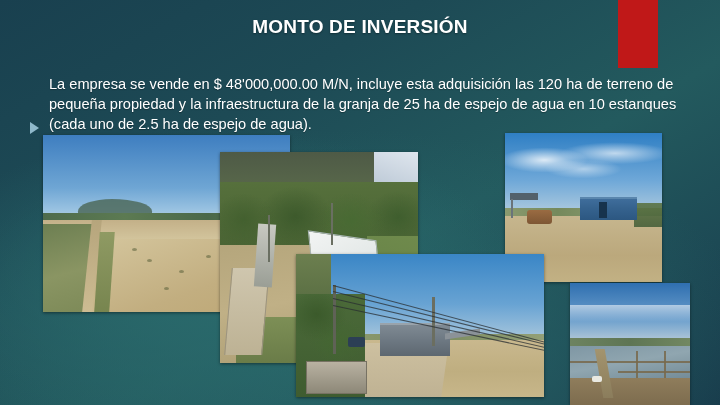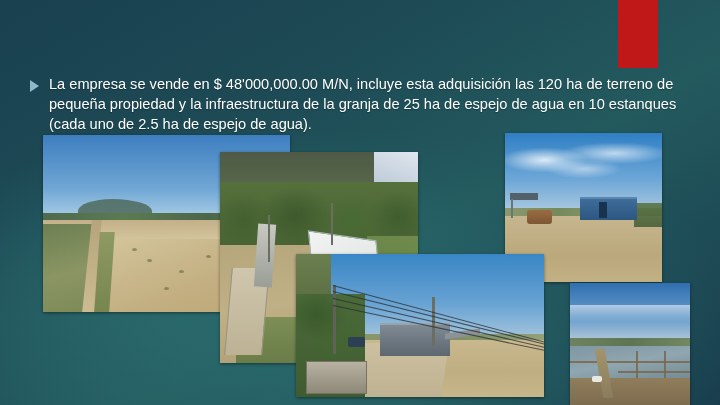--- a/index.html
+++ b/index.html
@@ -40,21 +40,21 @@
     letter-spacing: 0.2px;
     text-shadow: 0 1px 2px rgba(0,0,0,0.35);
   }
   
   #bullet-block {
     position: absolute;
     left: 30px;
     top: 74px;
     width: 660px;
     display: flex;
-    align-items: flex-start;
+    align-items: flex-end;
   }
   #bullet-marker {
     flex: 0 0 auto;
     width: 0;
     height: 0;
     margin-top: 6px;
     margin-right: 10px;
     border-left: 9px solid #8fb9cb;
     border-top: 6px solid transparent;
     border-bottom: 6px solid transparent;
@@ -312,20 +312,21 @@
     background: #e9e9e2; border-radius: 2px;
   }
 </style>
 </head>
 <body>
 
 <div id="slide">
 
   <div id="red-bar"></div>
 
+  <div id="title">MONTO DE INVERSIÓN</div>
 
   <div id="bullet-block">
     <div id="bullet-marker"></div>
     <div id="bullet-text">La empresa se vende en $ 48'000,000.00 M/N, incluye esta adquisición las 120 ha de terreno de pequeña propiedad y la infraestructura de la granja de 25 ha de espejo de agua en 10 estanques (cada uno de 2.5 ha de espejo de agua).</div>
   </div>
 
   <div class="photo" id="photo-dry-ponds">
     <div class="hill"></div>
     <div class="treeline"></div>
     <div class="pond-far"></div>

